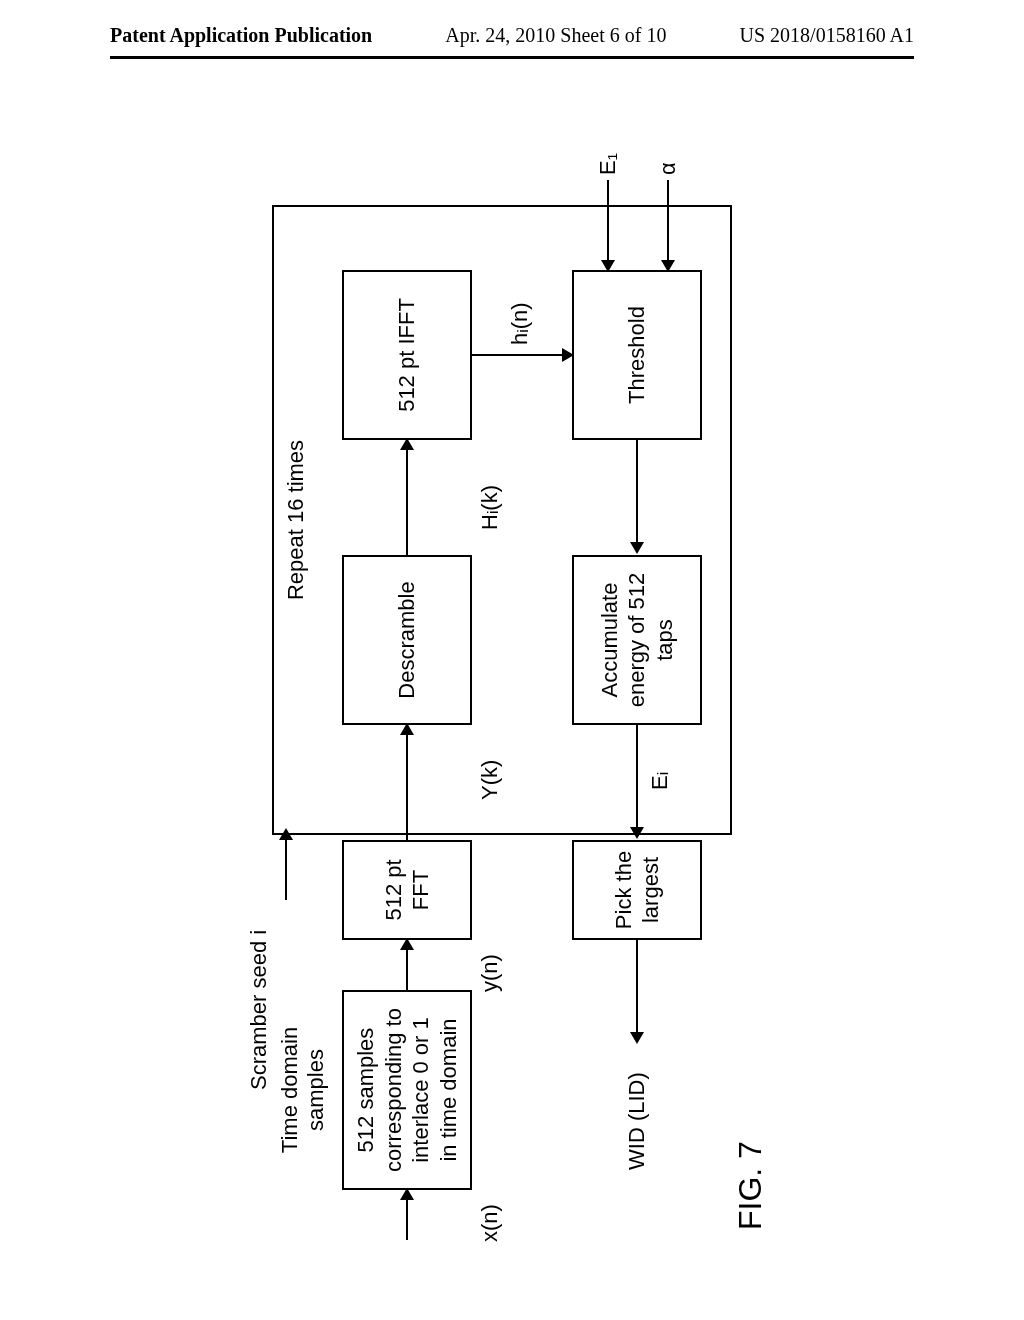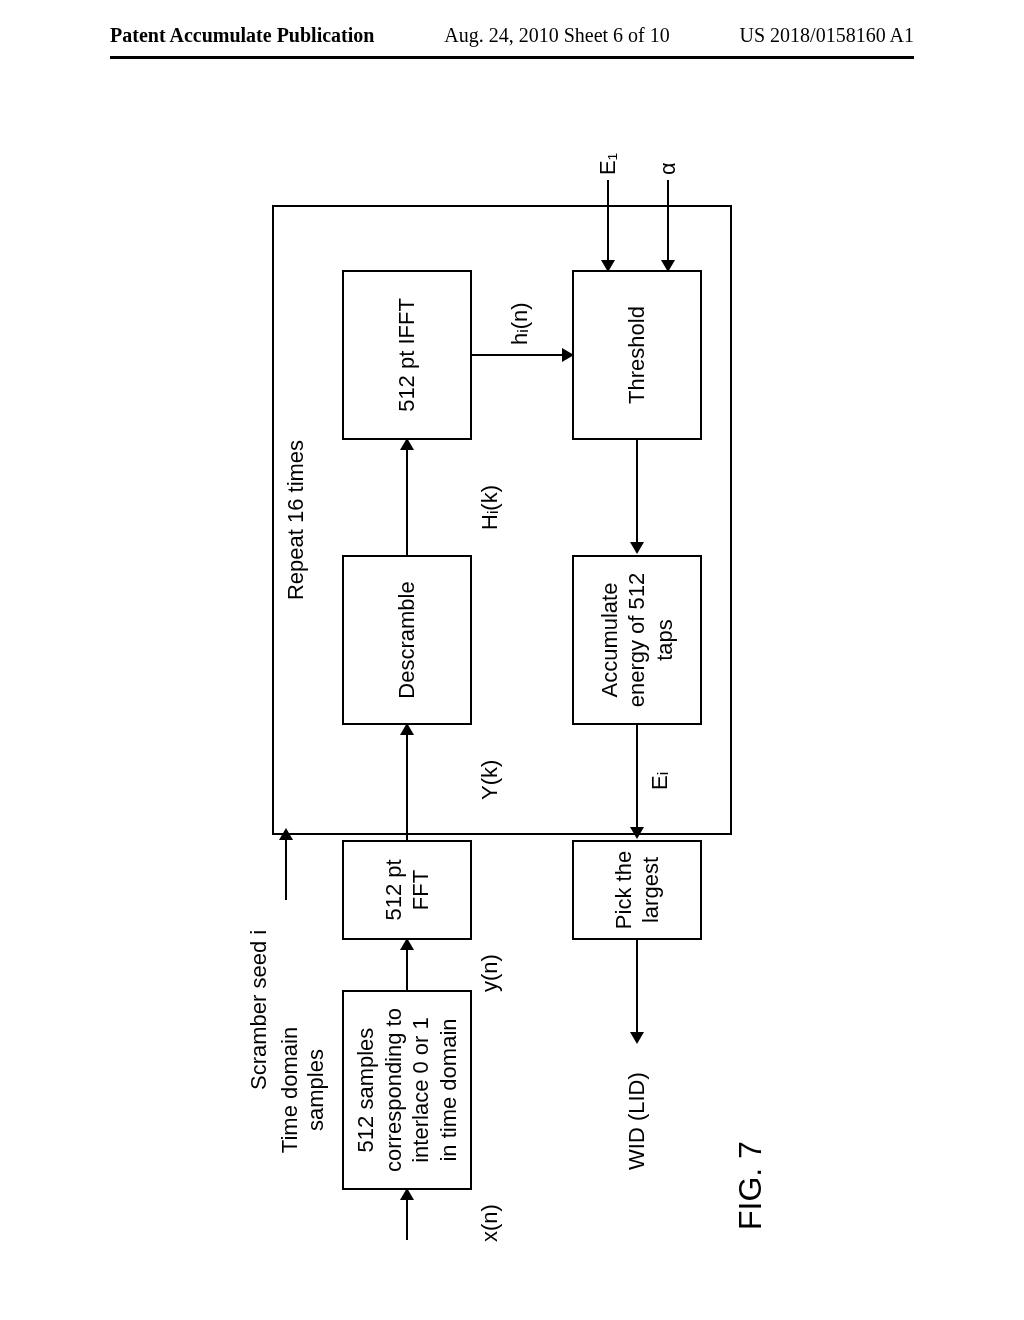--- a/index.html
+++ b/index.html
@@ -99,22 +99,22 @@
     font-size: 32px;
     font-family: Arial, sans-serif;
     left: 0;
     top: 480px;
   }
 </style>
 </head>
 <body>
 
 <div class="header">
-  <div class="header-left">Patent Accumulate Publication</div>
-  <div class="header-center">Aug. 24, 2010  Sheet 6 of 10</div>
+  <div class="header-left">Patent Application Publication</div>
+  <div class="header-center">Apr. 24, 2010  Sheet 6 of 10</div>
   <div class="header-right">US 2018/0158160 A1</div>
 </div>
 <div class="header-line"></div>
 
 <div class="stage">
 
   <div class="box" style="left:395px; top:20px; width:630px; height:460px; display:block; padding:0;">
     <div style="position:absolute; left:0; right:0; top:8px; text-align:center; font-size:22px;">Repeat 16 times</div>
   </div>
 

